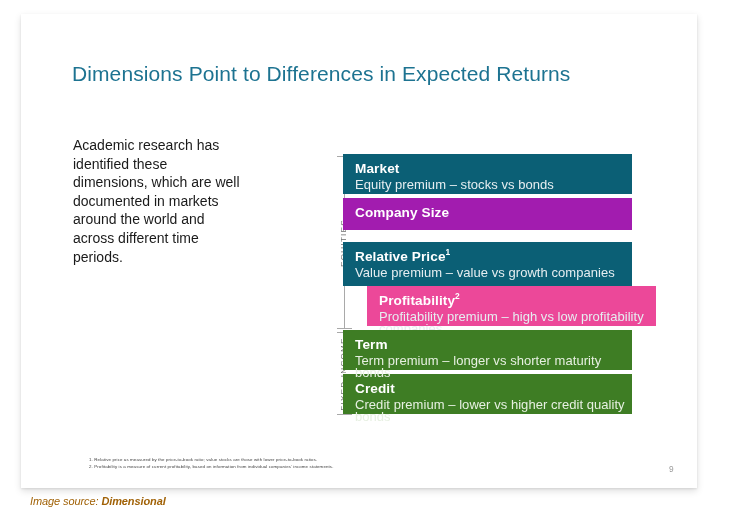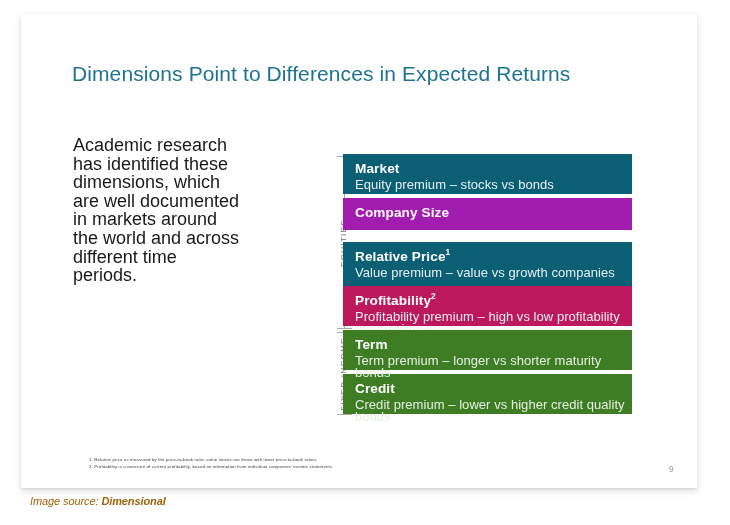--- a/index.html
+++ b/index.html
@@ -38,21 +38,21 @@
     white-space: nowrap;
     font-weight: 400;
   }
 
   
   #intro-paragraph {
     position: absolute;
     left: 52px;
     top: 122px;
     width: 172px;
-    font-size: 18px;
+    font-size: 14px;
     line-height: 18.6px;
     color: #1a1a1a;
   }
 
   
   #bars-area {
     position: absolute;
     left: 322px;
     top: 126px;
     width: 290px;
@@ -192,21 +192,21 @@
         <div class="bar-title">Market</div>
         <div class="bar-sub">Equity premium – stocks vs bonds</div>
       </div>
       <div class="bar-row" style="top: 58px; height: 32px; background: #a21caf;">
         <div class="bar-title">Company Size</div>
       </div>
       <div class="bar-row" style="top: 102px; height: 44px; background: rgb(11, 95, 117);">
         <div class="bar-title">Relative Price<sup>1</sup></div>
         <div class="bar-sub">Value premium – value vs growth companies</div>
       </div>
-      <div class="bar-row" style="top: 146px; height: 40px; background: #be185d;">
+      <div class="bar-row" style="top: 146px; height: 40px; background: #ec4899; margin-left: 24px;">
         <div class="bar-title">Profitability<sup>2</sup></div>
         <div class="bar-sub">Profitability premium – high vs low profitability companies</div>
       </div>
       <div class="bar-row green" style="top: 234px; height: 40px; background: rgb(62, 125, 36);">
         <div class="bar-title">Credit</div>
         <div class="bar-sub">Credit premium – lower vs higher credit quality bonds</div>
       </div>
       <div class="bar-row green" style="top: 190px; height: 40px; background: rgb(62, 125, 36);">
         <div class="bar-title">Term</div>
         <div class="bar-sub">Term premium – longer vs shorter maturity bonds</div>

